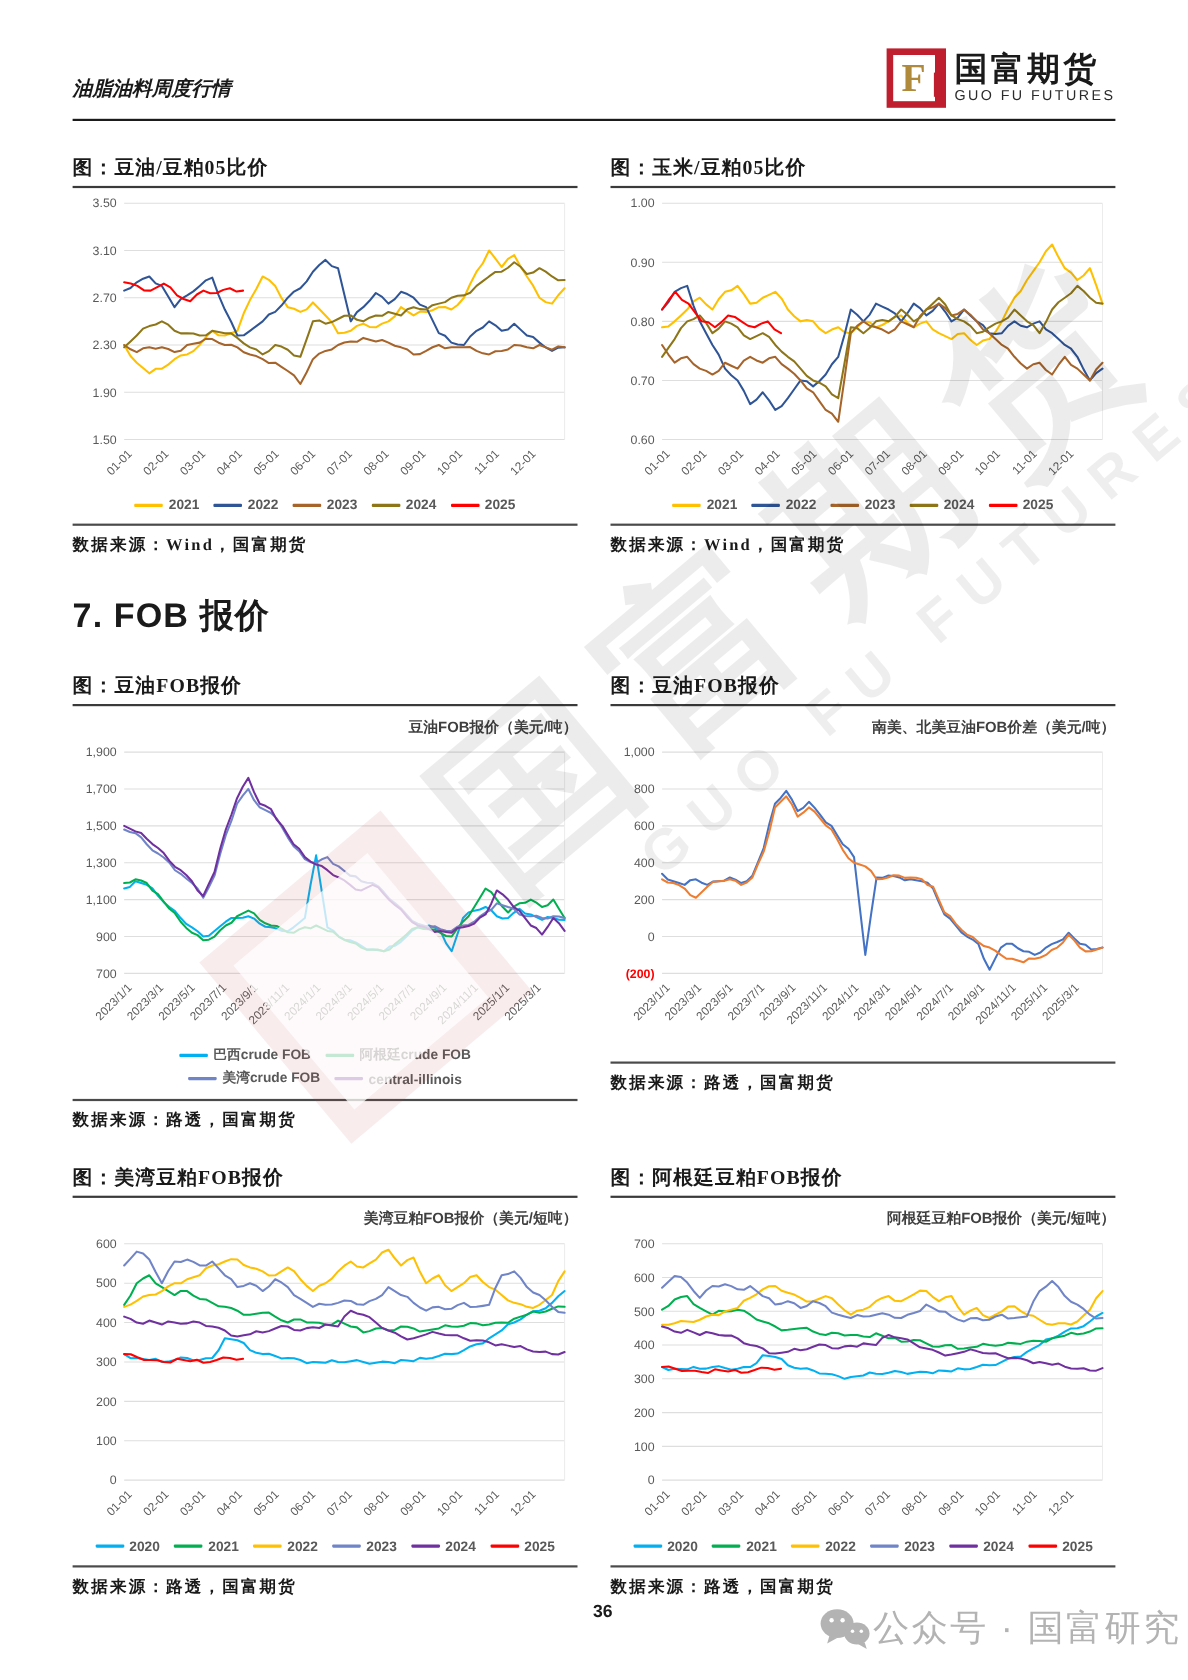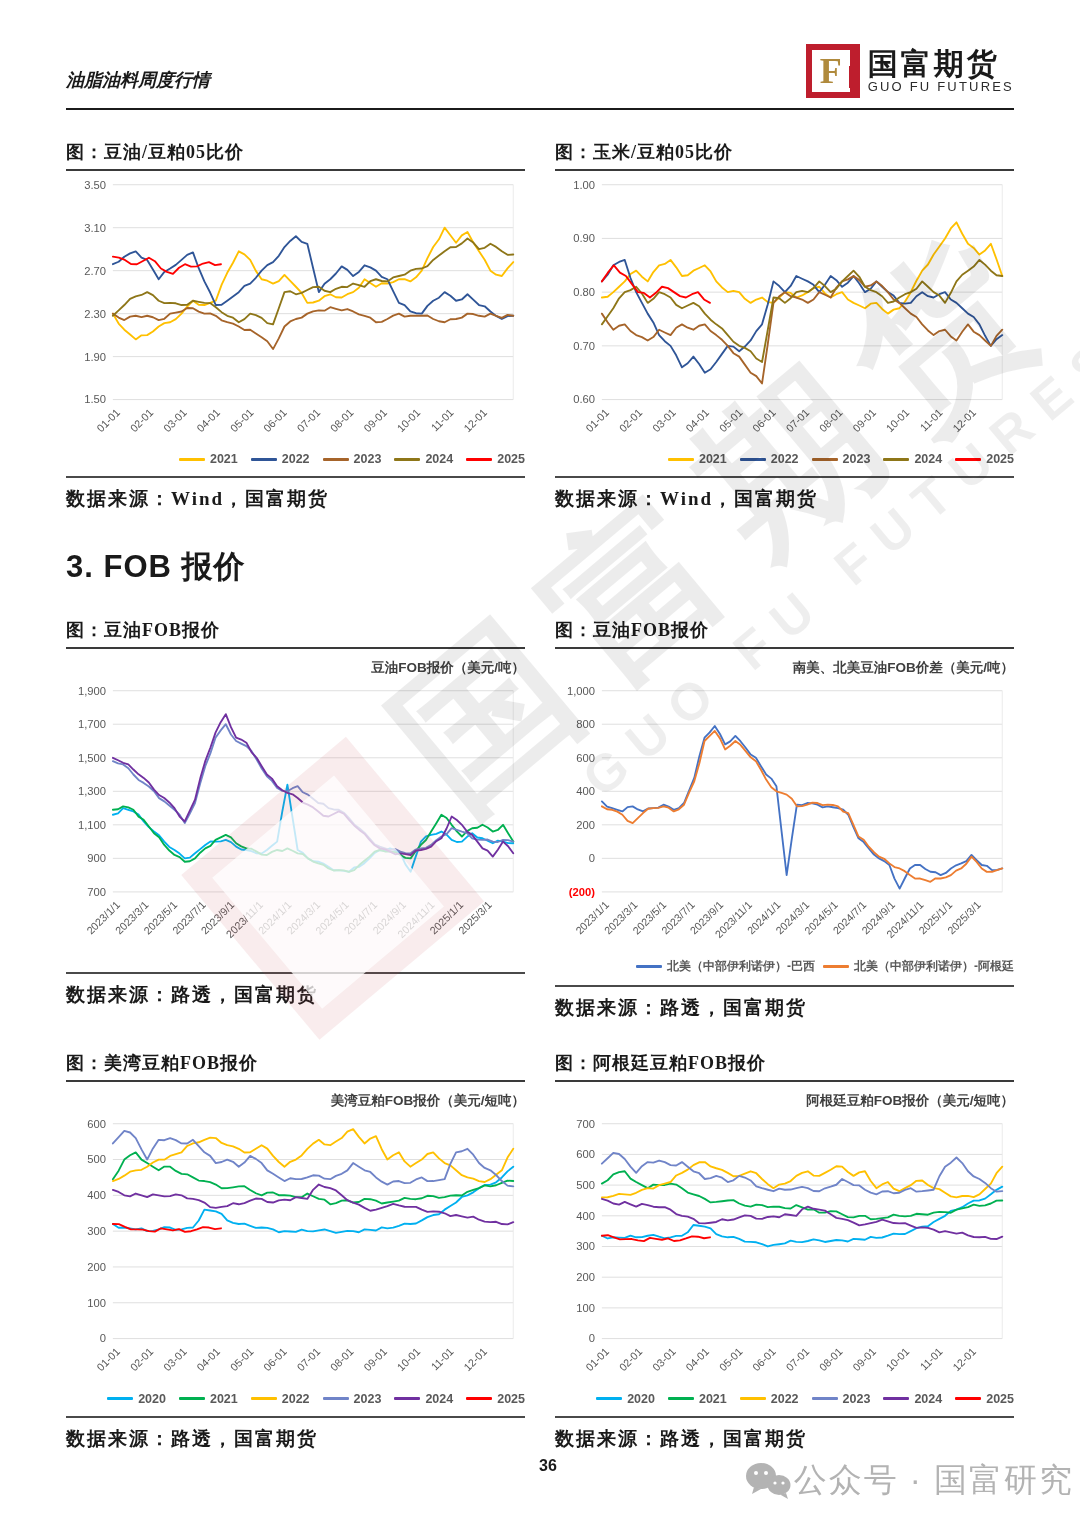--- a/index.html
+++ b/index.html
@@ -19,28 +19,28 @@
   .brand-en{font-size:13px;letter-spacing:2.2px;color:#2b2b2b;}
   .head-rule{border-top:2.5px solid #1b1b1b;margin-top:10px;}
   
   .charts-row{display:flex;gap:30px;margin-top:26px;}
   .fig{width:459px;}
   .fig-title{font-family:"Liberation Serif",serif;font-weight:bold;font-size:18px;
              padding:4px 0 5px 0;border-bottom:2.5px solid #3a3a3a;letter-spacing:1px;}
   .inner-title{text-align:right;font-size:13.5px;font-weight:bold;color:#3f3f3f;margin-top:10px;}
   .chart-mount{margin-top:2px;}
   .plot{width:100%;display:block;}
-  .legend{display:flex;justify-content:flex-end;align-items:center;gap:13px;flex-wrap:nowrap;
+  .legend{display:flex;justify-content:center;align-items:center;gap:13px;flex-wrap:nowrap;
           font-size:12.5px;color:#595959;font-weight:bold;margin-top:-4px;}
   .fig[data-fig="2"] .legend{flex-wrap:wrap;max-width:330px;margin-left:auto;margin-right:auto;row-gap:4px;}
   .fig[data-fig="3"] .legend{gap:8px;font-size:12px;}
   .lg-item{display:inline-flex;align-items:center;white-space:nowrap;}
   .lg-item i{display:inline-block;width:26px;height:3px;margin-right:5px;border-radius:1px;}
   .fig-source{margin-top:10px;border-top:2px solid #4a4a4a;padding-top:8px;
-              font-family:"Liberation Serif",serif;font-weight:bold;font-size:19px;letter-spacing:2px;}
+              font-family:"Liberation Serif",serif;font-weight:bold;font-size:15px;letter-spacing:2px;}
   .section-title{font-size:31px;font-weight:bold;margin:34px 0 2px 0;letter-spacing:1px;}
   
   .watermark{position:absolute;left:250px;top:840px;width:1000px;z-index:2;pointer-events:none;
              display:flex;align-items:center;gap:36px;transform:rotate(-40deg);transform-origin:left center;}
   .wm-square{width:215px;height:215px;background:rgba(195,65,75,0.10);position:relative;flex:0 0 auto;}
   .wm-square:after{content:"";position:absolute;left:22px;top:22px;right:34px;bottom:22px;background:rgba(255,255,255,0.75);}
   .wm-cn{font-size:168px;font-weight:bold;letter-spacing:30px;color:rgba(0,0,0,0.075);white-space:nowrap;line-height:1;}
   .wm-en{font-size:52px;font-weight:bold;letter-spacing:16px;color:rgba(0,0,0,0.065);white-space:nowrap;margin-top:6px;margin-left:120px;}
   
   .footer-num{position:absolute;left:16px;right:0;bottom:52px;text-align:center;font-size:16px;font-weight:bold;z-index:3;}
@@ -161,21 +161,21 @@
             <span class="lg-item"><i style="background: rgb(47, 85, 151);"></i>2022</span>
             <span class="lg-item"><i style="background: rgb(166, 100, 42);"></i>2023</span>
             <span class="lg-item"><i style="background: rgb(142, 118, 24);"></i>2024</span>
             <span class="lg-item"><i style="background: rgb(255, 0, 0);"></i>2025</span>
           </div>
         </div>
       <div class="fig-source">数据来源：Wind，国富期货</div>
     </div>
   </div>
 
-  <h2 class="section-title">3. FOB 报价</h2>
+  <h2 class="section-title">7. FOB 报价</h2>
 
   <div class="charts-row">
     <div class="fig" data-fig="2">
       <div class="fig-title">图：豆油FOB报价</div>
       <div class="inner-title">豆油FOB报价（美元/吨）</div>
       <div class="chart-mount">
           <svg viewBox="0 0 470 290" class="plot">
             <line x1="48" y1="12" x2="458" y2="12" stroke="#dedede" stroke-width="1"></line>
             <text x="41" y="16" text-anchor="end" font-size="11.5" font-weight="normal" fill="#595959">1,900</text>
             <line x1="48" y1="46.33333333333333" x2="458" y2="46.33333333333333" stroke="#dedede" stroke-width="1"></line>
@@ -203,20 +203,26 @@
             <text transform="rotate(-45 319.5714285714286 232)" x="319.5714285714286" y="232" text-anchor="end" font-size="11" fill="#595959">2024/7/1</text>
             <text transform="rotate(-45 348.8571428571429 232)" x="348.8571428571429" y="232" text-anchor="end" font-size="11" fill="#595959">2024/9/1</text>
             <text transform="rotate(-45 378.1428571428571 232)" x="378.1428571428571" y="232" text-anchor="end" font-size="11" fill="#595959">2024/11/1</text>
             <text transform="rotate(-45 407.4285714285714 232)" x="407.4285714285714" y="232" text-anchor="end" font-size="11" fill="#595959">2025/1/1</text>
             <text transform="rotate(-45 436.7142857142857 232)" x="436.7142857142857" y="232" text-anchor="end" font-size="11" fill="#595959">2025/3/1</text>
             <path d="M48.0 139.0L53.3 137.5L58.5 132.2L63.8 133.9L69.0 135.6L74.3 138.9L79.5 145.9L84.8 151.7L90.1 156.2L95.3 160.1L100.6 166.5L105.8 172.0L111.1 175.1L116.3 178.8L121.6 183.7L126.8 182.9L132.1 178.5L137.4 174.2L142.6 169.9L147.9 166.4L153.1 166.5L158.4 166.3L163.6 164.8L168.9 167.0L174.2 171.7L179.4 174.6L184.7 175.1L189.9 176.2L195.2 178.5L200.4 178.7L205.7 175.1L210.9 170.8L216.2 166.5L221.5 135.5L226.7 108.1L232.0 142.2L237.2 175.1L242.5 178.1L247.7 183.7L253.0 186.6L258.3 187.1L263.5 189.1L268.8 192.3L274.0 195.8L279.3 195.7L284.5 196.5L289.8 197.4L295.1 193.0L300.3 192.3L305.6 188.6L310.8 183.7L316.1 178.1L321.3 175.1L326.6 175.5L331.8 173.4L337.1 175.3L342.4 178.5L347.6 189.8L352.9 197.4L358.1 181.9L363.4 166.5L368.6 161.2L373.9 159.6L379.2 158.5L384.4 156.2L389.7 159.3L394.9 164.8L400.2 166.9L405.4 166.5L410.7 161.6L415.9 157.9L421.2 162.3L426.5 163.1L431.7 165.6L437.0 168.2L442.2 165.5L447.5 166.5L452.7 168.0L458.0 168.2" fill="none" stroke="#00B0F0" stroke-width="1.9" stroke-linejoin="round" stroke-linecap="round"></path>
             <path d="M48.0 133.9L53.3 133.4L58.5 130.4L63.8 131.5L69.0 133.9L74.3 140.9L79.5 144.2L84.8 151.1L90.1 157.9L95.3 162.1L100.6 169.9L105.8 175.7L111.1 180.2L116.3 182.4L121.6 187.1L126.8 186.6L132.1 183.7L137.4 177.9L142.6 173.4L147.9 170.9L153.1 164.8L158.4 162.2L163.6 159.6L168.9 162.1L174.2 168.2L179.4 171.4L184.7 173.4L189.9 173.8L195.2 176.8L200.4 179.8L205.7 180.2L210.9 177.0L216.2 175.1L221.5 176.1L226.7 173.4L232.0 175.9L237.2 178.5L242.5 179.2L247.7 183.7L253.0 186.9L258.3 188.8L263.5 190.2L268.8 194.0L274.0 196.1L279.3 195.7L284.5 195.9L289.8 197.4L295.1 195.8L300.3 190.5L305.6 186.2L310.8 181.9L316.1 176.7L321.3 175.1L326.6 176.6L331.8 176.8L337.1 177.3L342.4 180.2L347.6 183.2L352.9 183.7L358.1 176.2L363.4 169.9L368.6 164.9L373.9 156.2L379.2 147.6L384.4 139.0L389.7 142.3L394.9 149.3L400.2 156.0L405.4 161.3L410.7 155.8L415.9 152.8L421.2 152.3L426.5 149.3L431.7 152.1L437.0 156.2L442.2 154.6L447.5 149.3L452.7 157.9L458.0 166.5" fill="none" stroke="#00B050" stroke-width="1.9" stroke-linejoin="round" stroke-linecap="round"></path>
             <path d="M48.0 84.1L53.3 86.4L58.5 87.5L63.8 91.4L69.0 97.8L74.3 103.4L79.5 106.4L84.8 110.1L90.1 115.0L95.3 122.0L100.6 125.3L105.8 129.6L111.1 133.9L116.3 138.9L121.6 147.6L126.8 137.9L132.1 127.0L137.4 106.9L142.6 89.3L147.9 75.9L153.1 60.1L158.4 52.6L163.6 46.3L168.9 56.8L174.2 63.5L179.4 66.1L184.7 68.7L189.9 73.7L195.2 82.4L200.4 91.6L205.7 99.6L210.9 104.3L216.2 111.6L221.5 114.5L226.7 115.0L232.0 111.8L237.2 109.8L242.5 116.0L247.7 118.4L253.0 122.7L258.3 127.0L263.5 127.7L268.8 132.2L274.0 133.6L279.3 133.9L284.5 136.9L289.8 142.5L295.1 148.9L300.3 152.8L305.6 157.3L310.8 163.1L316.1 169.2L321.3 171.7L326.6 173.4L331.8 175.1L337.1 174.1L342.4 176.8L347.6 178.3L352.9 178.5L358.1 174.7L363.4 173.4L368.6 172.9L373.9 169.9L379.2 165.0L384.4 161.3L389.7 158.9L394.9 152.8L400.2 154.5L405.4 156.2L410.7 157.8L415.9 163.1L421.2 164.5L426.5 164.8L431.7 164.4L437.0 166.5L442.2 166.9L447.5 164.8L452.7 165.0L458.0 166.5" fill="none" stroke="#7084C8" stroke-width="1.9" stroke-linejoin="round" stroke-linecap="round"></path>
             <path d="M48.0 80.7L53.3 83.2L58.5 85.8L63.8 87.4L69.0 92.7L74.3 97.6L79.5 101.3L84.8 106.0L90.1 113.3L95.3 118.8L100.6 121.9L105.8 126.4L111.1 132.2L116.3 140.9L121.6 145.9L126.8 134.7L132.1 123.6L137.4 102.0L142.6 84.1L147.9 70.1L153.1 54.9L158.4 44.2L163.6 36.0L168.9 49.3L174.2 60.1L179.4 62.0L184.7 65.2L189.9 74.8L195.2 80.7L200.4 89.3L205.7 97.8L210.9 102.0L216.2 109.8L221.5 113.9L226.7 116.7L232.0 118.1L237.2 121.9L242.5 126.5L247.7 128.7L253.0 131.5L258.3 135.6L263.5 140.0L268.8 140.8L274.0 138.2L279.3 135.6L284.5 138.0L289.8 144.2L295.1 150.0L300.3 154.5L305.6 158.4L310.8 164.8L316.1 170.3L321.3 173.4L326.6 174.5L331.8 176.8L337.1 179.5L342.4 178.5L347.6 179.4L352.9 180.2L358.1 175.8L363.4 175.1L368.6 174.0L373.9 171.7L379.2 166.1L384.4 163.1L389.7 153.1L394.9 140.8L400.2 144.4L405.4 149.3L410.7 156.3L415.9 159.6L421.2 166.5L426.5 173.4L431.7 175.8L437.0 181.9L442.2 174.8L447.5 166.5L452.7 171.3L458.0 178.5" fill="none" stroke="#7030A0" stroke-width="1.9" stroke-linejoin="round" stroke-linecap="round"></path>
           </svg>
+          <div class="legend">
+            <span class="lg-item"><i style="background: rgb(0, 176, 240);"></i>巴西crude FOB</span>
+            <span class="lg-item"><i style="background: rgb(0, 176, 80);"></i>阿根廷crude FOB</span>
+            <span class="lg-item"><i style="background: rgb(112, 132, 200);"></i>美湾crude FOB</span>
+            <span class="lg-item"><i style="background: rgb(112, 48, 160);"></i>central-illinois</span>
+          </div>
         </div>
       <div class="fig-source">数据来源：路透，国富期货</div>
     </div>
     <div class="fig" data-fig="3">
       <div class="fig-title">图：豆油FOB报价</div>
       <div class="inner-title">南美、北美豆油FOB价差（美元/吨）</div>
       <div class="chart-mount">
           <svg viewBox="0 0 470 290" class="plot">
             <line x1="48" y1="12" x2="458" y2="12" stroke="#dedede" stroke-width="1"></line>
             <text x="41" y="16" text-anchor="end" font-size="11.5" font-weight="normal" fill="#595959">1,000</text>
@@ -243,24 +249,20 @@
             <text transform="rotate(-45 261 232)" x="261" y="232" text-anchor="end" font-size="11" fill="#595959">2024/3/1</text>
             <text transform="rotate(-45 290.2857142857143 232)" x="290.2857142857143" y="232" text-anchor="end" font-size="11" fill="#595959">2024/5/1</text>
             <text transform="rotate(-45 319.5714285714286 232)" x="319.5714285714286" y="232" text-anchor="end" font-size="11" fill="#595959">2024/7/1</text>
             <text transform="rotate(-45 348.8571428571429 232)" x="348.8571428571429" y="232" text-anchor="end" font-size="11" fill="#595959">2024/9/1</text>
             <text transform="rotate(-45 378.1428571428571 232)" x="378.1428571428571" y="232" text-anchor="end" font-size="11" fill="#595959">2024/11/1</text>
             <text transform="rotate(-45 407.4285714285714 232)" x="407.4285714285714" y="232" text-anchor="end" font-size="11" fill="#595959">2025/1/1</text>
             <text transform="rotate(-45 436.7142857142857 232)" x="436.7142857142857" y="232" text-anchor="end" font-size="11" fill="#595959">2025/3/1</text>
             <path d="M48.0 125.3L53.3 130.6L58.5 132.2L63.8 133.9L69.0 135.6L74.3 131.2L79.5 130.4L84.8 133.6L90.1 135.6L95.3 132.6L100.6 132.2L105.8 131.7L111.1 128.7L116.3 130.7L121.6 133.9L126.8 132.3L132.1 127.0L137.4 114.1L142.6 101.3L147.9 78.8L153.1 60.1L158.4 54.7L163.6 48.1L168.9 56.3L174.2 66.9L179.4 63.9L184.7 58.3L189.9 63.7L195.2 70.4L200.4 77.4L205.7 80.7L210.9 89.3L216.2 97.8L221.5 102.0L226.7 109.8L232.0 156.0L237.2 200.8L242.5 163.5L247.7 128.7L253.0 129.1L258.3 127.0L263.5 127.3L268.8 128.7L274.0 131.4L279.3 130.4L284.5 131.3L289.8 132.2L295.1 133.7L300.3 139.0L305.6 151.7L310.8 163.1L316.1 167.0L321.3 173.4L326.6 179.8L331.8 183.7L337.1 186.5L342.4 190.5L347.6 204.4L352.9 214.6L358.1 204.3L363.4 194.0L368.6 190.4L373.9 190.5L379.2 194.6L384.4 197.4L389.7 197.9L394.9 200.8L400.2 198.6L405.4 194.0L410.7 190.8L415.9 188.8L421.2 186.4L426.5 180.2L431.7 185.4L437.0 190.5L442.2 191.3L447.5 195.7L452.7 195.4L458.0 194.0" fill="none" stroke="#4472C4" stroke-width="1.9" stroke-linejoin="round" stroke-linecap="round"></path>
             <path d="M48.0 130.4L53.3 133.4L58.5 133.9L63.8 135.8L69.0 139.0L74.3 145.2L79.5 147.6L84.8 142.5L90.1 137.3L95.3 132.9L100.6 132.2L105.8 131.9L111.1 130.4L116.3 131.8L121.6 135.6L126.8 133.4L132.1 128.7L137.4 116.1L142.6 104.7L147.9 86.0L153.1 63.5L158.4 58.3L163.6 53.2L168.9 60.8L174.2 72.1L179.4 68.4L184.7 63.5L189.9 67.4L195.2 73.8L200.4 80.2L205.7 84.1L210.9 92.9L216.2 103.0L221.5 110.8L226.7 115.0L232.0 116.7L237.2 118.4L242.5 122.6L247.7 130.4L253.0 130.2L258.3 128.7L263.5 126.6L268.8 127.0L274.0 129.1L279.3 128.7L284.5 129.0L289.8 130.4L295.1 135.7L300.3 137.3L305.6 149.3L310.8 161.3L316.1 164.6L321.3 171.7L326.6 177.4L331.8 181.9L337.1 184.1L342.4 188.8L347.6 192.6L352.9 194.0L358.1 196.8L363.4 200.8L368.6 204.4L373.9 204.3L379.2 206.0L384.4 207.7L389.7 204.1L394.9 204.3L400.2 203.2L405.4 200.8L410.7 196.2L415.9 194.0L421.2 189.2L426.5 181.9L431.7 187.3L437.0 194.0L442.2 197.5L447.5 197.4L452.7 195.7L458.0 194.0" fill="none" stroke="#ED7D31" stroke-width="1.9" stroke-linejoin="round" stroke-linecap="round"></path>
           </svg>
-          <div class="legend">
-            <span class="lg-item"><i style="background: rgb(68, 114, 196);"></i>北美（中部伊利诺伊）-巴西</span>
-            <span class="lg-item"><i style="background: rgb(237, 125, 49);"></i>北美（中部伊利诺伊）-阿根廷</span>
-          </div>
         </div>
       <div class="fig-source">数据来源：路透，国富期货</div>
     </div>
   </div>
 
   <div class="charts-row">
     <div class="fig" data-fig="4">
       <div class="fig-title">图：美湾豆粕FOB报价</div>
       <div class="inner-title">美湾豆粕FOB报价（美元/短吨）</div>
       <div class="chart-mount">

